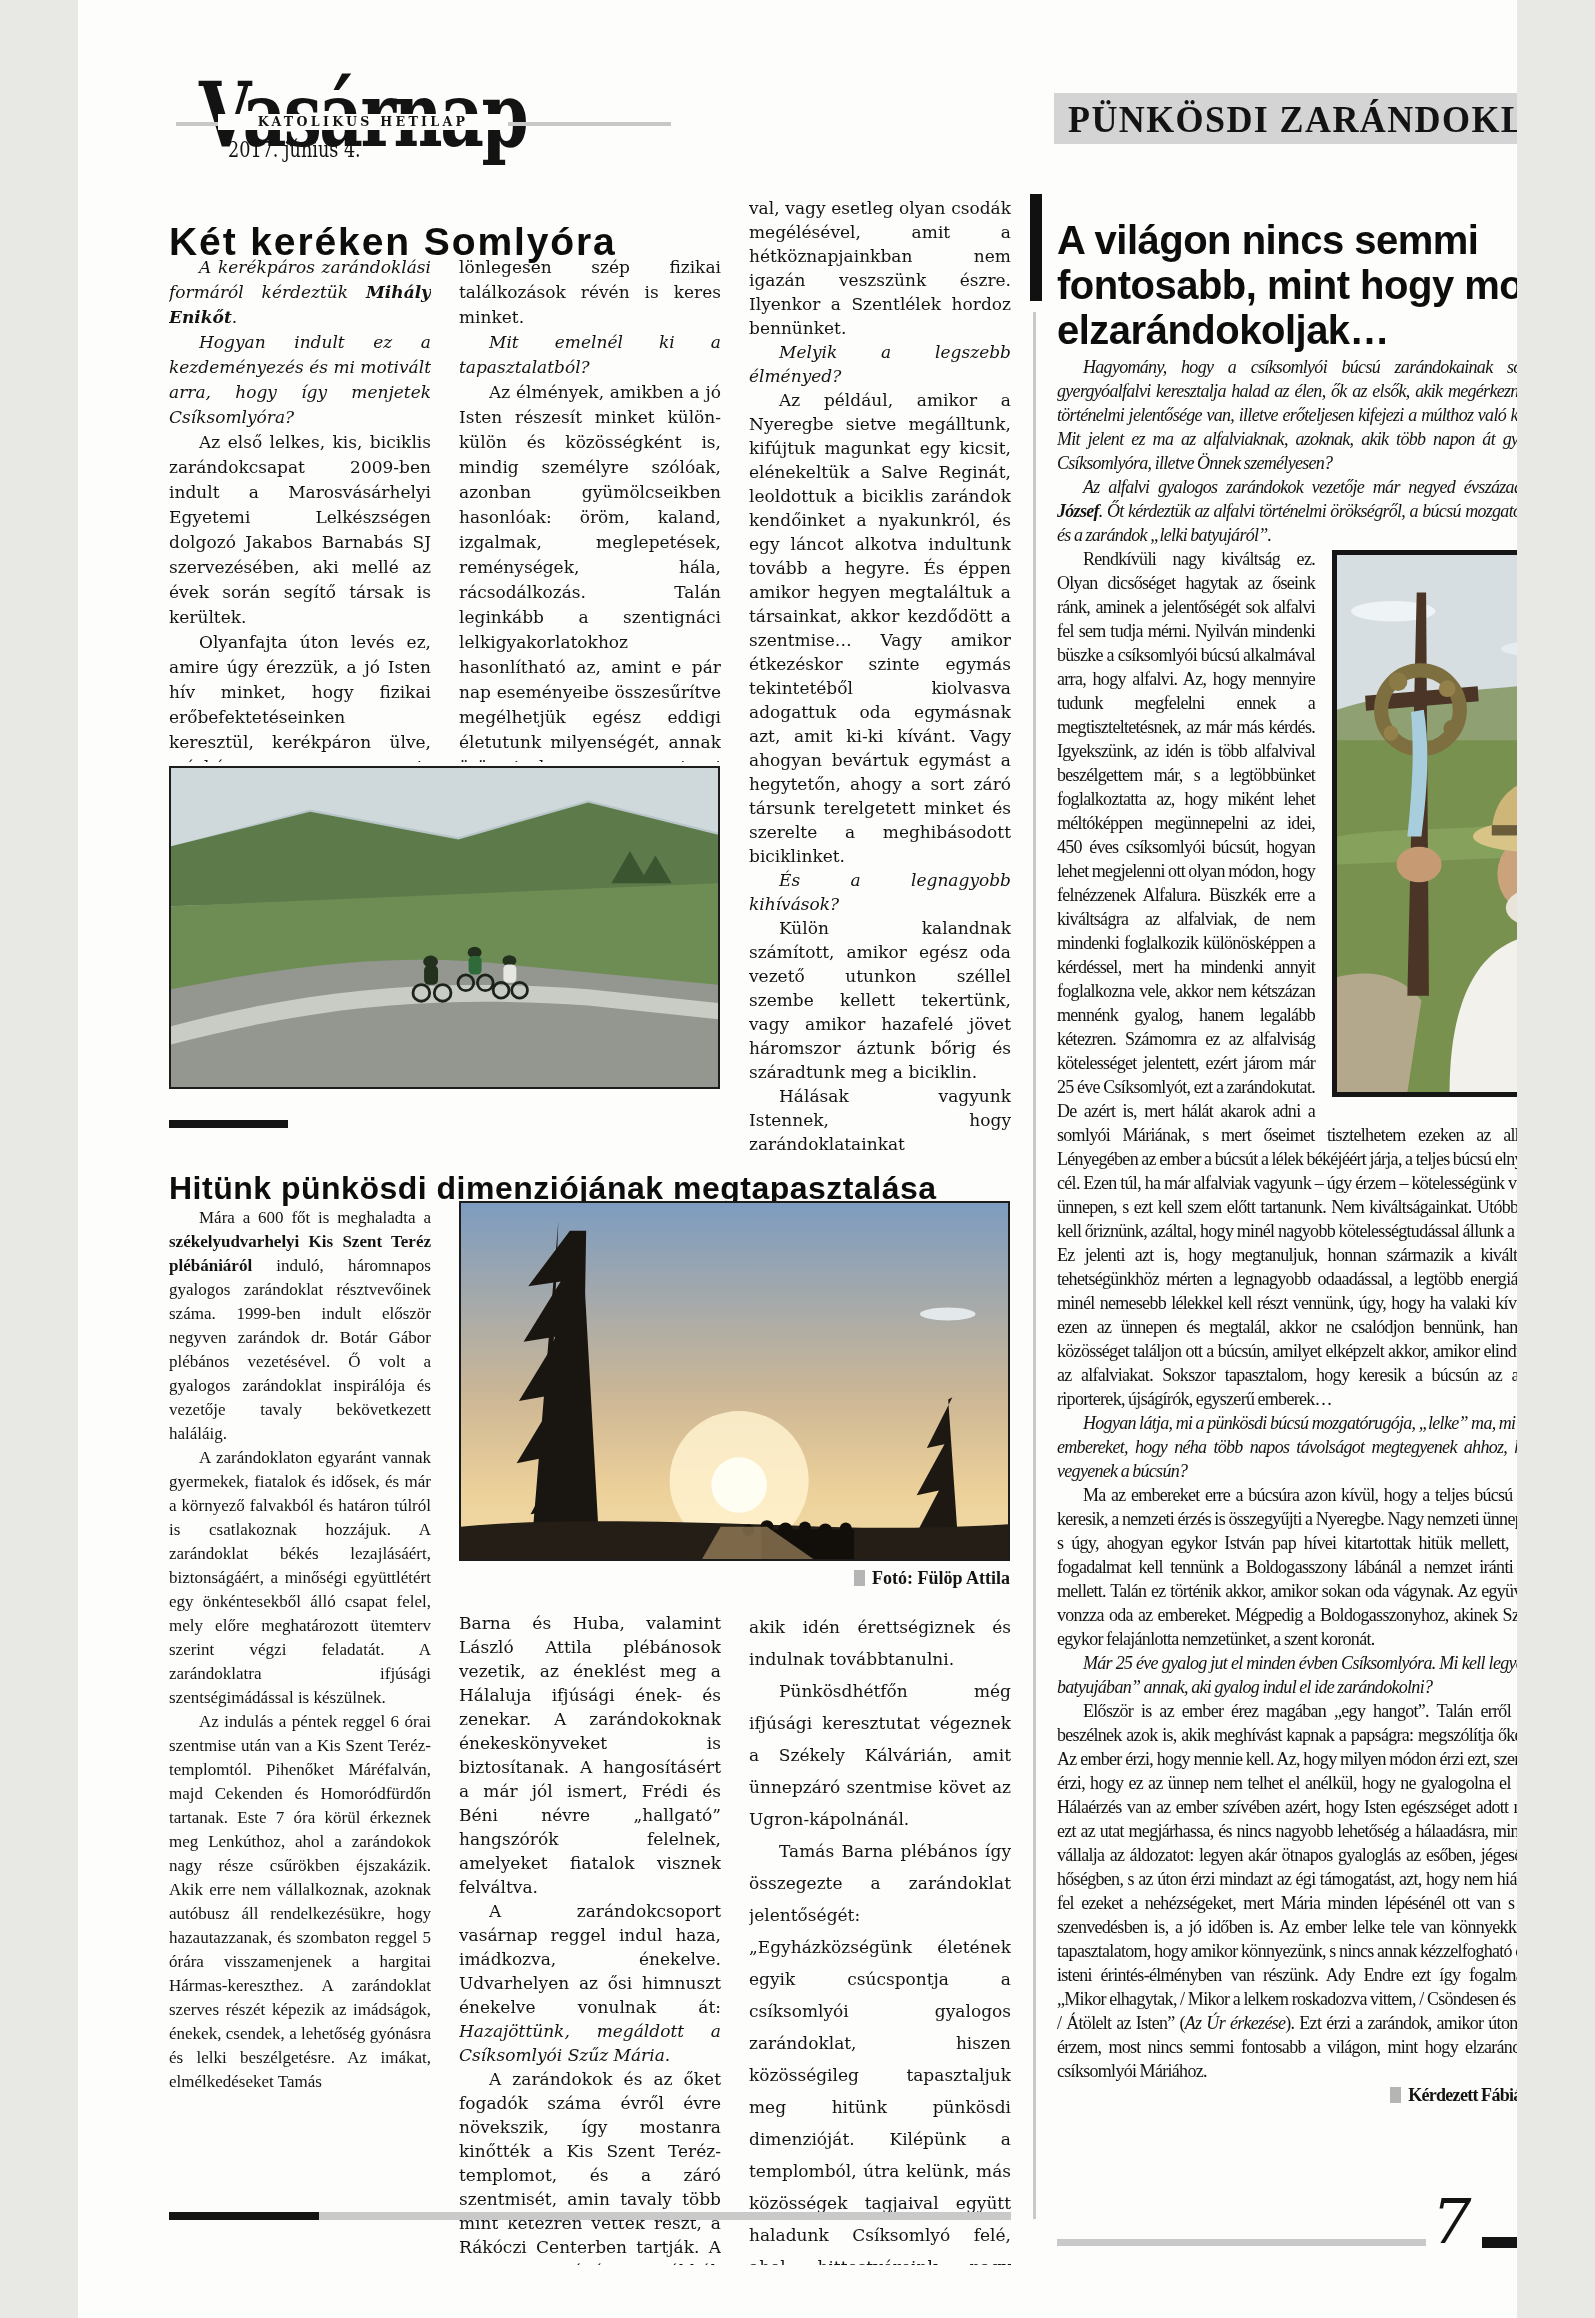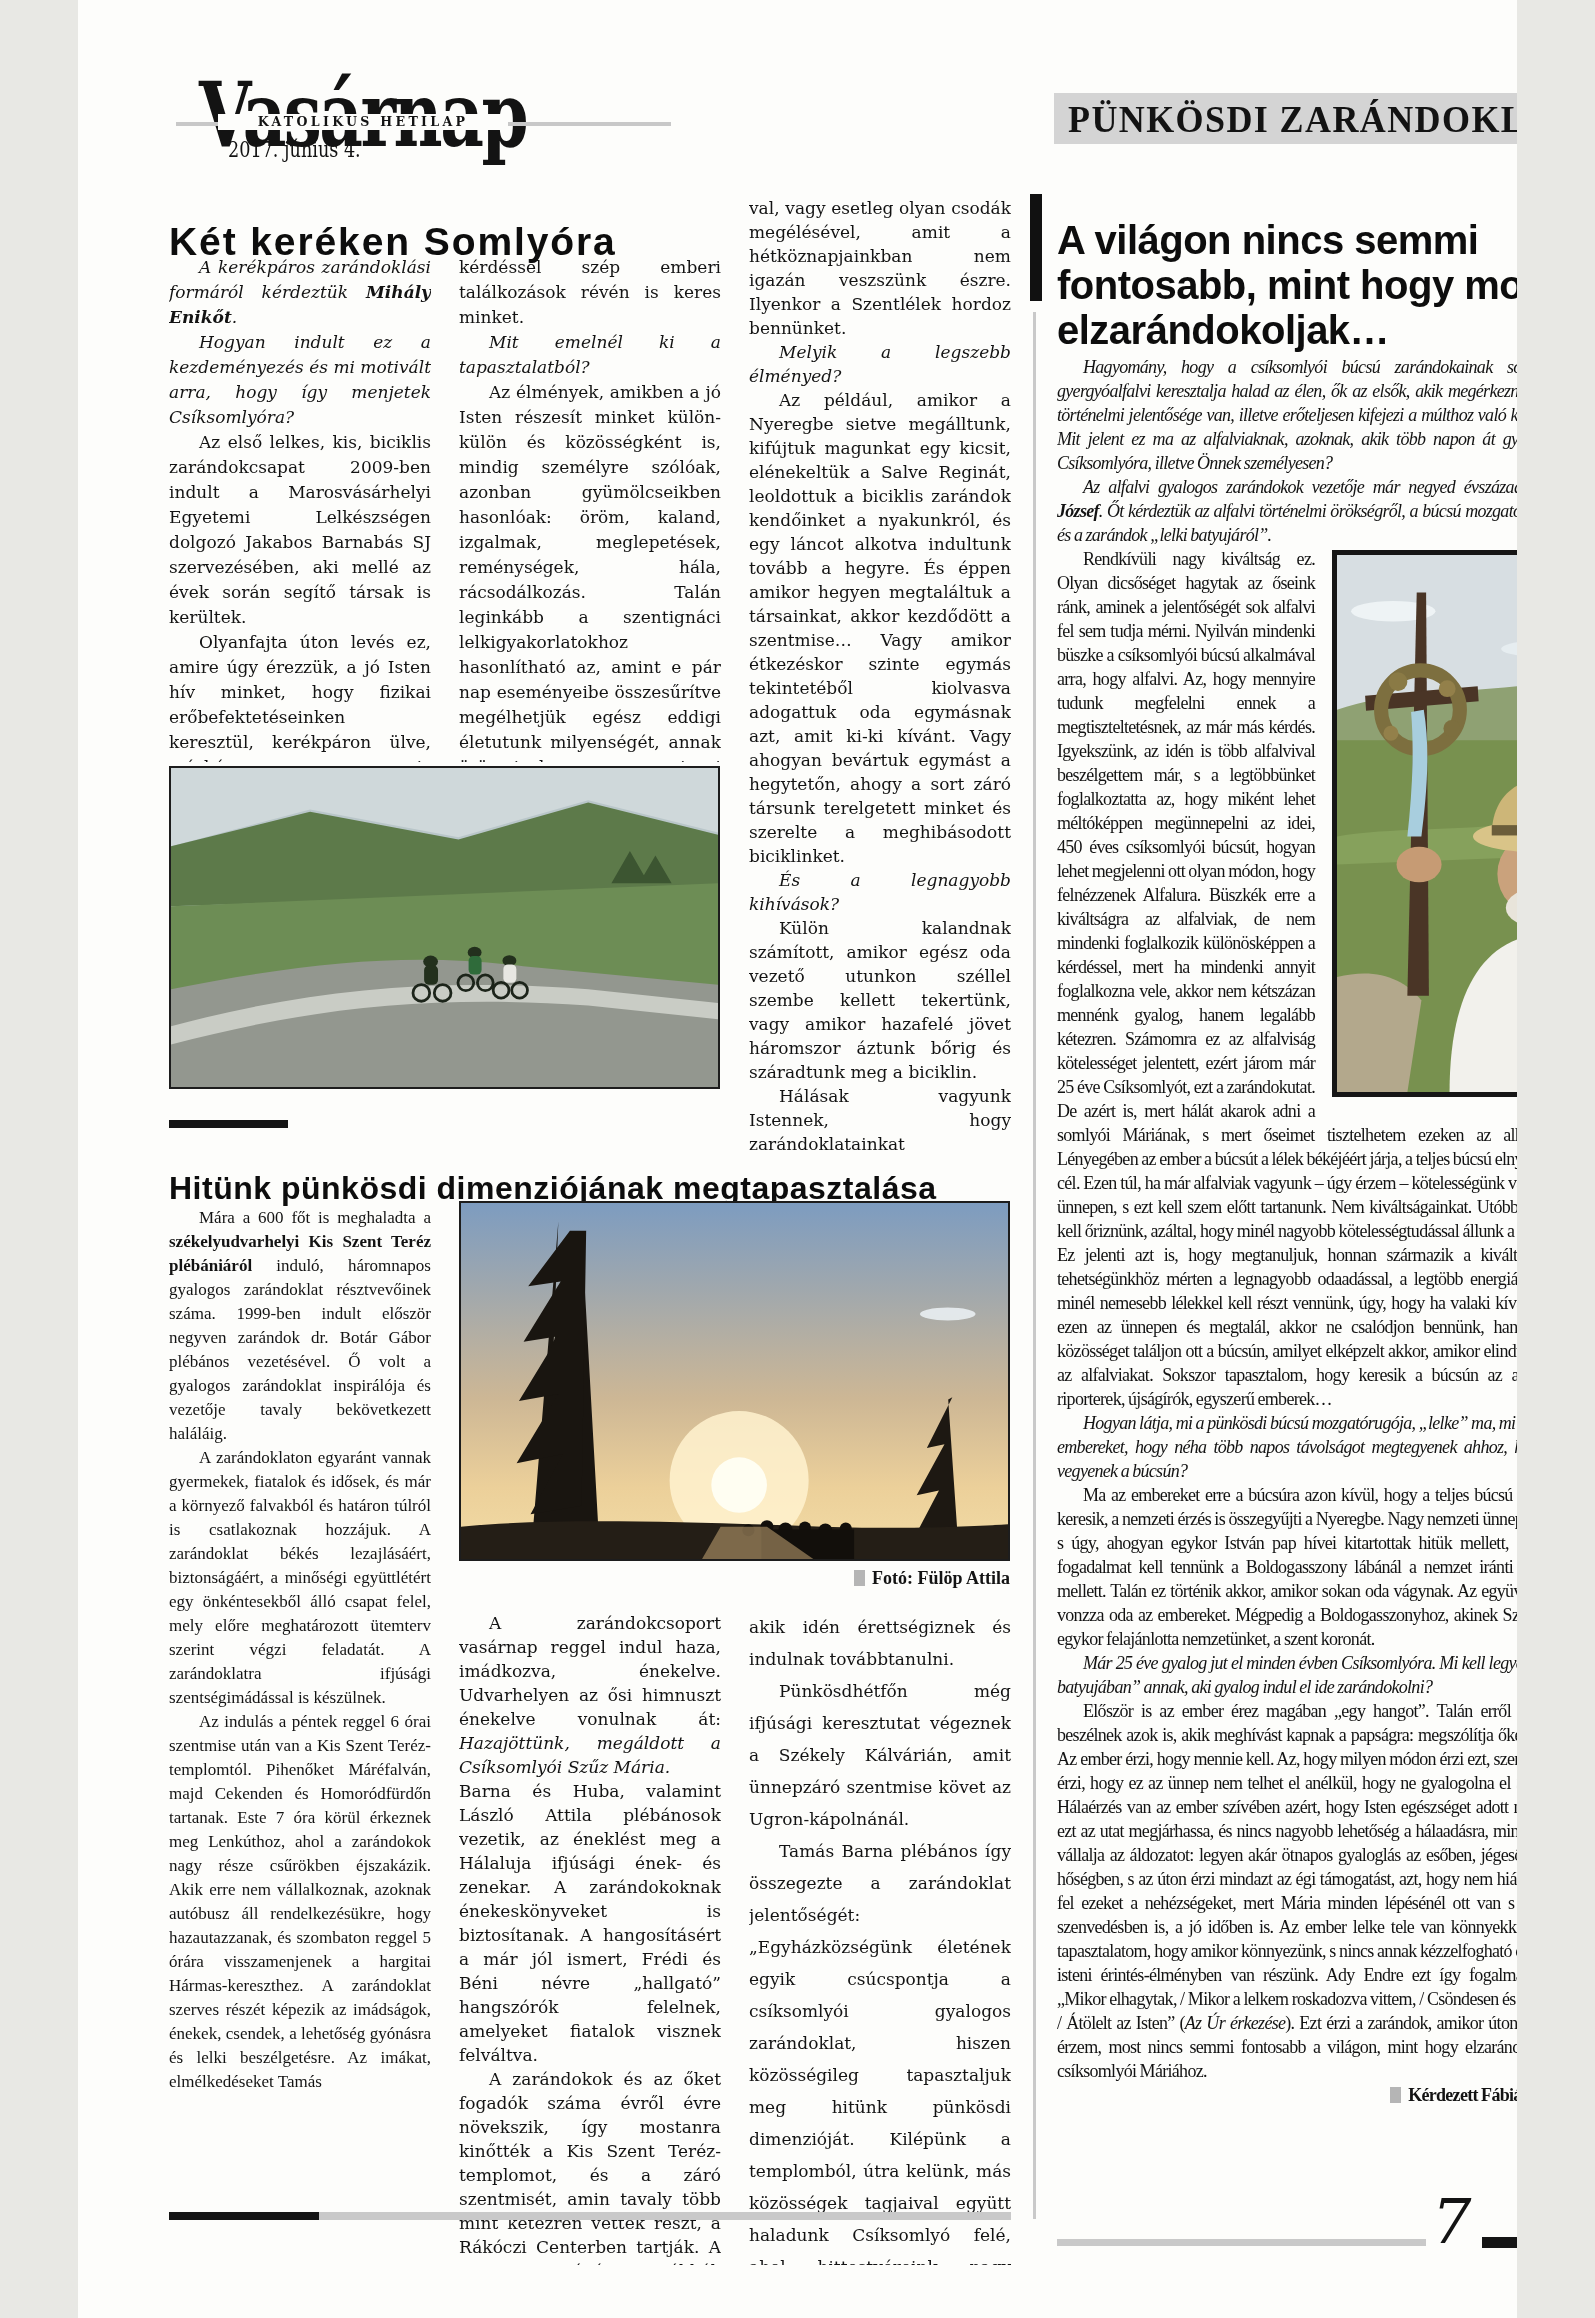--- a/index.html
+++ b/index.html
@@ -84,21 +84,21 @@
   <div class="abs section-endbar"></div>
 
   <h1 class="headline art1-title">Két keréken Somlyóra</h1>
   <div class="col left-body" style="left:91px;top:255px;width:262px;height:507px;">
       <p class="para s-intro">A kerékpáros zarándoklási formáról kérdeztük <b>Mihály Enikőt</b>.</p>
       <p class="para s-q">Hogyan indult ez a kezdeményezés és mi motivált arra, hogy így menjetek Csíksomlyóra?</p>
       <p class="para s-body">Az első lelkes, kis, biciklis zarándokcsapat 2009-ben indult a Marosvásárhelyi Egyetemi Lelkészségen dolgozó Jakabos Barnabás SJ szervezésében, aki mellé az évek során segítő társak is kerültek.</p>
       <p class="para s-body">Olyanfajta úton levés ez, amire úgy érezzük, a jó Isten hív minket, hogy fizikai erőbefektetéseinken keresztül, kerékpáron ülve, másképpen is megtapasztalhassuk az ő közelségét és azt, hogy ő a történések, a gyönyörű táj és a kü-</p>
     </div>
   <div class="col left-body" style="left:381px;top:255px;width:262px;height:507px;">
-      <p class="para s-cont">kérdéssel szép emberi találkozások révén is keres minket.</p>
+      <p class="para s-cont">lönlegesen szép fizikai találkozások révén is keres minket.</p>
       <p class="para s-q">Mit emelnél ki a tapasztalatból?</p>
       <p class="para s-body">Az élmények, amikben a jó Isten részesít minket külön-külön és közösségként is, mindig személyre szólóak, azonban gyümölcseikben hasonlóak: öröm, kaland, izgalmak, meglepetések, reménységek, hála, rácsodálkozás. Talán leginkább a szentignáci lelkigyakorlatokhoz hasonlítható az, amint e pár nap eseményeibe összesűrítve megélhetjük egész eddigi életutunk milyenségét, annak örömeivel, az igazi önmagunkkal való találkozásokkal, a jó Isten tekintetének megtapasztalásá-</p>
     </div>
   <div class="col left-body" style="left:671px;top:196px;width:262px;height:956px;line-height:24px;">
       <p class="para s-cont">val, vagy esetleg olyan csodák megélésével, amit a hétköznapjainkban nem igazán veszszünk észre. Ilyenkor a Szentlélek hordoz bennünket.</p>
       <p class="para s-q">Melyik a legszebb élményed?</p>
       <p class="para s-body">Az például, amikor a Nyeregbe sietve megálltunk, kifújtuk magunkat egy kicsit, elénekeltük a Salve Reginát, leoldottuk a biciklis zarándok kendőinket a nyakunkról, és egy láncot alkotva indultunk tovább a hegyre. És éppen amikor hegyen megtaláltuk a társainkat, akkor kezdődött a szentmise… Vagy amikor étkezéskor szinte egymás tekintetéből kiolvasva adogattuk oda egymásnak azt, amit ki-ki kívánt. Vagy ahogyan bevártuk egymást a hegytetőn, ahogy a sort záró társunk terelgetett minket és szerelte a meghibásodott biciklinket.</p>
       <p class="para s-q">És a legnagyobb kihívások?</p>
       <p class="para s-body">Külön kalandnak számított, amikor egész oda vezető utunkon széllel szembe kellett tekertünk, vagy amikor hazafelé jövet háromszor áztunk bőrig és száradtunk meg a biciklin.</p>
       <p class="para s-body">Hálásak vagyunk Istennek, hogy zarándoklatainkat balesetmentesen tehettük meg, és azoknak az embereknek, akik segítettek, agapéval vártak.</p>
@@ -168,22 +168,22 @@
         <rect x="648" y="706" width="200" height="64"></rect>
       </g>
       <path d="M520,770 L560,700 L660,700 L760,770 Z" fill="#c7a877" opacity="0.55"></path>
     </svg>
   </div>
   <div class="abs caption">
     <span class="marker"></span><span>Fotó: Fülöp Attila</span>
   </div>
 
   <div class="col left-body" style="left:381px;top:1611px;width:262px;height:654px;line-height:24px;">
+      <p class="para s-cont">Barna és Huba, valamint László Attila plébánosok vezetik, az éneklést meg a Hálaluja ifjúsági ének- és zenekar. A zarándokoknak énekeskönyveket is biztosítanak. A hangosításért a már jól ismert, Frédi és Béni névre „hallgató” hangszórók felelnek, amelyeket fiatalok visznek felváltva.</p>
       <p class="para s-body">A zarándokcsoport vasárnap reggel indul haza, imádkozva, énekelve. Udvarhelyen az ősi himnuszt énekelve vonulnak át: <i>Hazajöttünk, megáldott a Csíksomlyói Szűz Mária.</i></p>
-      <p class="para s-cont">Barna és Huba, valamint László Attila plébánosok vezetik, az éneklést meg a Hálaluja ifjúsági ének- és zenekar. A zarándokoknak énekeskönyveket is biztosítanak. A hangosításért a már jól ismert, Frédi és Béni névre „hallgató” hangszórók felelnek, amelyeket fiatalok visznek felváltva.</p>
       <p class="para s-body">A zarándokok és az őket fogadók száma évről évre növekszik, így mostanra kinőtték a Kis Szent Teréz-templomot, és a záró szentmisét, amin tavaly több mint kétezren vettek részt, a Rákóczi Centerben tartják. A szentmise végén megáldják azokat a fiatalokat,</p>
     </div>
   <div class="col left-body" style="left:671px;top:1611px;width:262px;height:654px;line-height:32px;">
       <p class="para s-cont">akik idén érettségiznek és indulnak továbbtanulni.</p>
       <p class="para s-body">Pünkösdhétfőn még ifjúsági keresztutat végeznek a Székely Kálvárián, amit ünnepzáró szentmise követ az Ugron-kápolnánál.</p>
       <p class="para s-body">Tamás Barna plébános így összegezte a zarándoklat jelentőségét: „Egyházközségünk életének egyik csúcspontja a csíksomlyói gyalogos zarándoklat, hiszen közösségileg tapasztaljuk meg hitünk pünkösdi dimenzióját. Kilépünk a templomból, útra kelünk, más közösségek tagjaival együtt haladunk Csíksomlyó felé, ahol hittestvéreink nagy családjával találkozunk és megmutatjuk a világnak egyházunk fiatalos arcát.”</p>
       <p class="para s-byline"><span class="marker"></span><span>Összeállította:</span></p>
       <p class="para s-byline2">M. Gál Katalin</p>
     </div>
 

